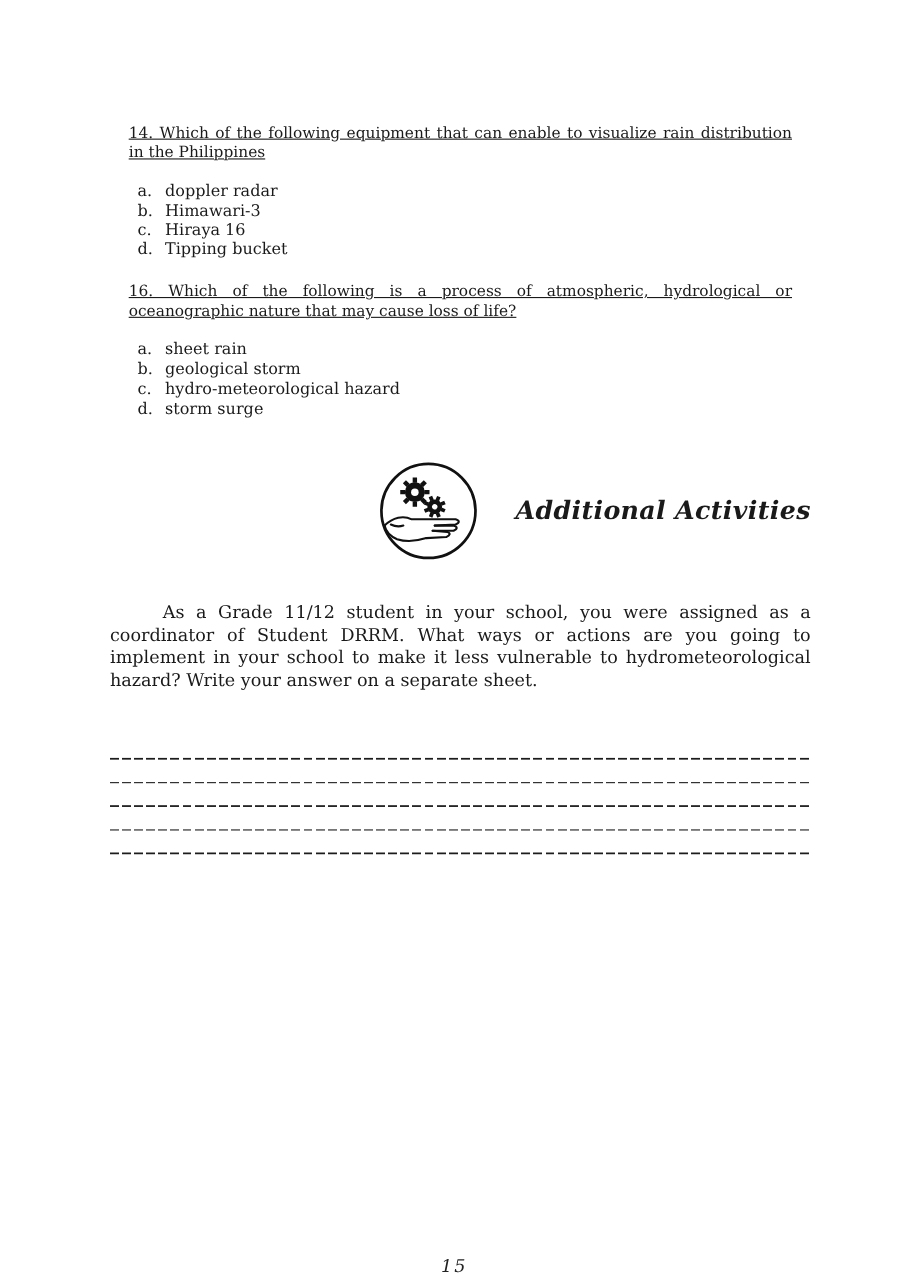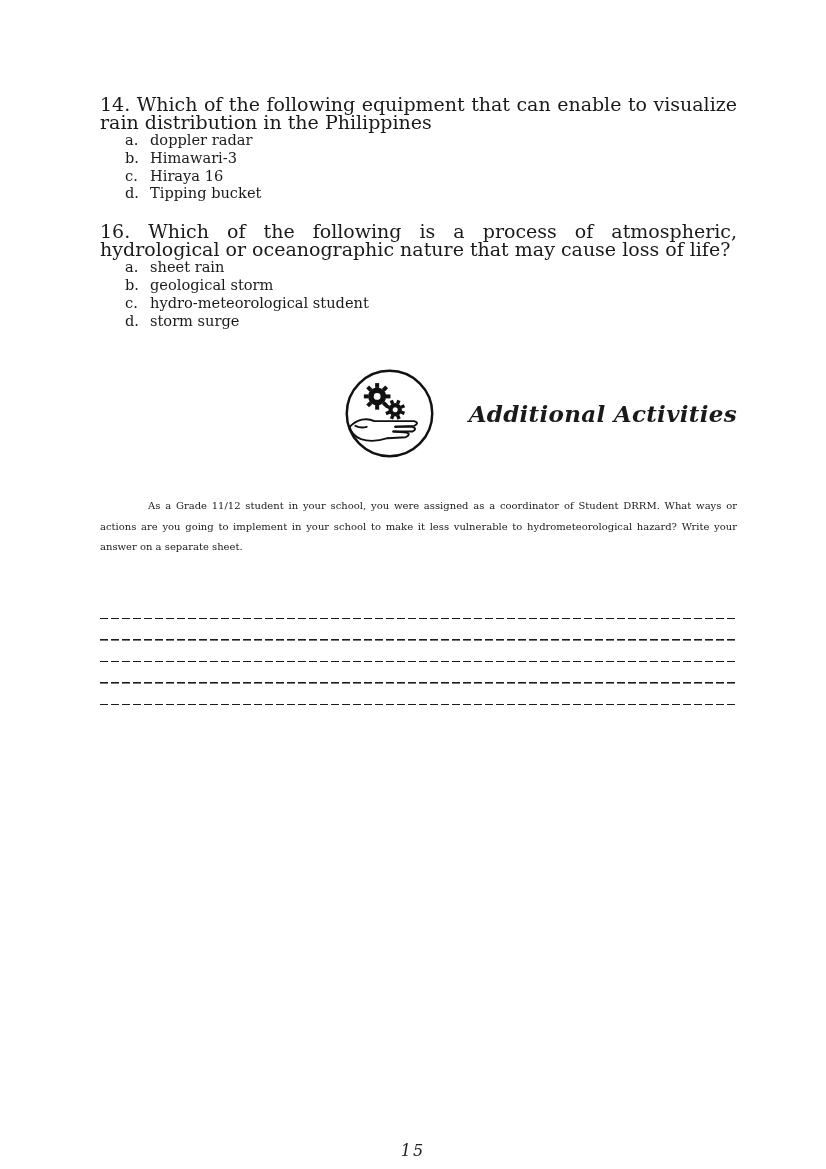--- a/index.html
+++ b/index.html
@@ -11,24 +11,25 @@
     color:#1a1a1a;
     overflow:hidden;
   }
   .content {
     position:absolute;
     left:100px; top:95px;
     width:637px;
   }
   .question { margin:0 0 20px 0; }
   .q-text {
-    font-size:19px;
+    font-size:14px;
     line-height:18px;
     text-align:justify;
-    margin:0;
+    margin:17px;
+    text-decoration:underline;
   }
   .options { margin:0 0 0 25px; }
   .option-row { display:flex; line-height:17.8px; font-size:14.6px; }
   .option-letter { width:25px; flex:0 0 25px; }
   .option-label { flex:1; }
 
   .section-header {
     display:flex;
     align-items:center;
     margin-top:37px;
@@ -39,21 +40,21 @@
   .section-title {
     font-size:23px;
     font-weight:bold;
     font-style:italic;
     margin-left:32px;
     letter-spacing:0.3px;
   }
 
   .activity-paragraph {
     margin:35px 0 0 0;
-    font-size:10px;
+    font-size:16px;
     line-height:20.5px;
     text-align:justify;
     text-indent:48px;
   }
 
   .answer-lines { margin-top:40px; }
   .answer-line {
     height:21.5px;
     background-image:repeating-linear-gradient(90deg,#1c1c1c 0 8px,transparent 8px 11px);
     background-repeat:repeat-x;
@@ -114,21 +115,21 @@
         <div class="option-row">
           <span class="option-letter">a.</span>
           <span class="option-label">sheet rain</span>
         </div>
         <div class="option-row">
           <span class="option-letter">b.</span>
           <span class="option-label">geological storm</span>
         </div>
         <div class="option-row">
           <span class="option-letter">c.</span>
-          <span class="option-label">hydro-meteorological student</span>
+          <span class="option-label">hydro-meteorological hazard</span>
         </div>
         <div class="option-row">
           <span class="option-letter">d.</span>
           <span class="option-label">storm surge</span>
         </div>
       </div>
     </div>
 
     <div class="section-header">
       <span class="section-icon">

